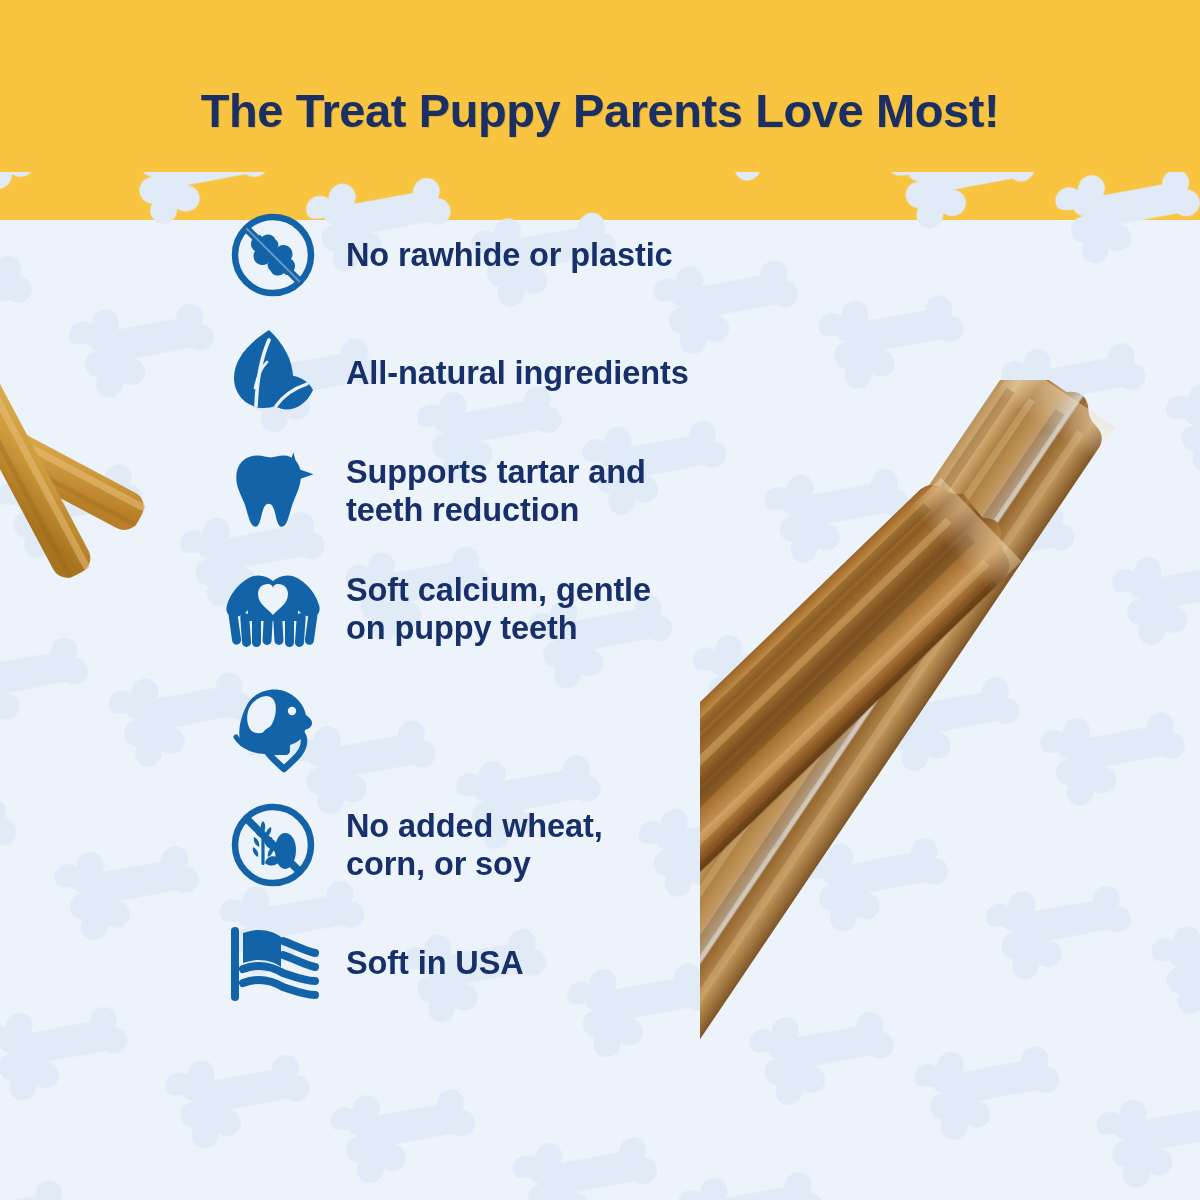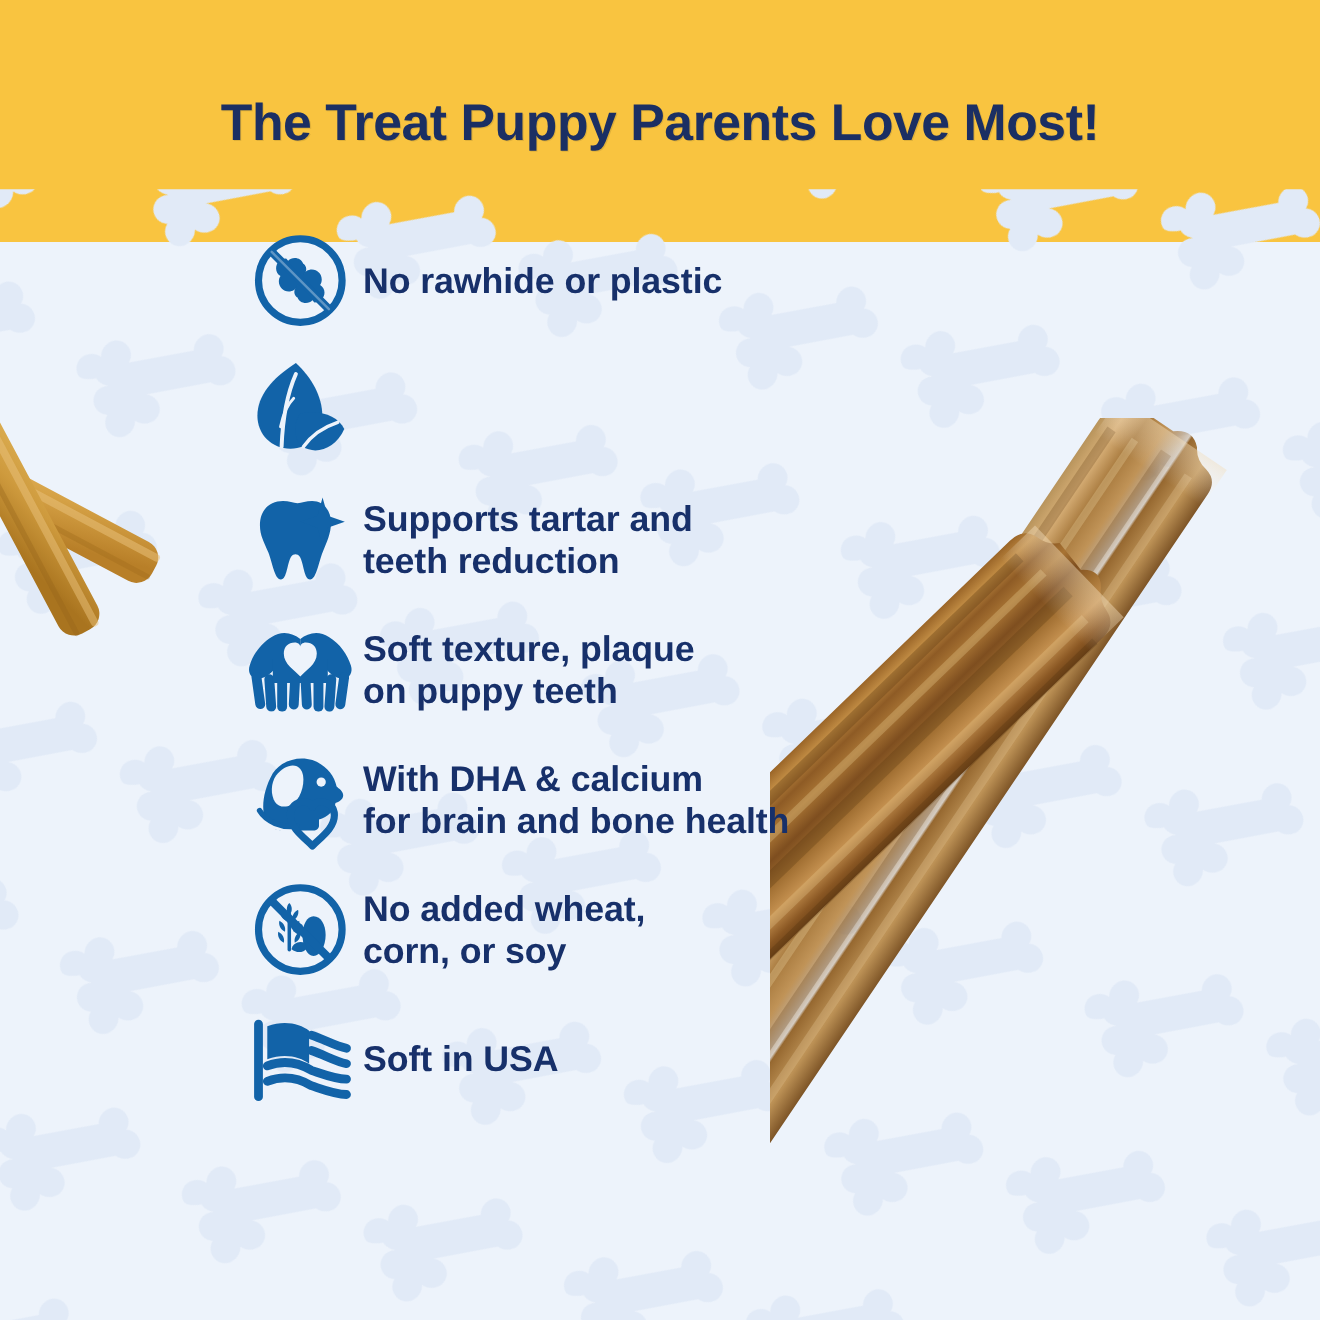--- a/index.html
+++ b/index.html
@@ -45,21 +45,21 @@
   .feature-row {
     display:flex; align-items:center;
     height:118px;
   }
   .feature-row .icon-slot {
     width:102px; min-width:102px; height:96px;
     display:flex; align-items:center; justify-content:center;
   }
   .feature-row .icon-slot svg { display:block; }
   .feature-text {
-    margin-left:6px;
+    margin-left:22px;
     font-size:32.5px; font-weight:600; line-height:1.18;
     color:#17306A; letter-spacing:-0.1px;
     white-space:pre-line;
   }
 </style>
 </head>
 <body>
 
 <div class="canvas">
 
@@ -215,20 +215,21 @@
 
           <path d="M40,2 C18,16 5,32 5,50 C5,67 18,80 35,80 C52,80 64,67 64,50 C64,32 54,15 40,2 Z" fill="#1263A8"></path>
 
           <path d="M40,12 C32,30 28,52 27,78" fill="none" stroke="#EDF3FB" stroke-width="3.6" stroke-linecap="round"></path>
           <path d="M38,34 C32,40 28,50 26,60" fill="none" stroke="#EDF3FB" stroke-width="2.6" stroke-linecap="round"></path>
 
           <path d="M44,48 C62,44 78,50 84,62 C76,80 58,86 46,78 C38,72 37,58 44,48 Z" fill="#1263A8"></path>
           <path d="M78,56 C66,60 54,68 47,78" fill="none" stroke="#EDF3FB" stroke-width="3.2" stroke-linecap="round"></path>
         </svg>
       </div>
+      <div class="feature-text">All-natural ingredients</div>
     </div>
 
     <div class="feature-row">
       <div class="icon-slot">
         <svg width="88" height="92" viewBox="0 0 88 92" xmlns="http://www.w3.org/2000/svg">
 
           <path d="M14,32 C14,17 24,9 36,9 C42,9 46,11 50,11 C54,11 58,9 64,9
                    C74,9 82,17 82,30 C82,40 78,48 74,58 C70,68 68,84 62,84
                    C56,84 56,68 52,62 C50,59 46,59 44,62 C40,68 40,84 34,84
                    C28,84 26,68 22,58 C18,48 14,42 14,32 Z" fill="#1263A8" transform="translate(-6,2) scale(0.95)"></path>
@@ -261,21 +262,21 @@
             <rect x="61" y="43" width="9" height="33" rx="4.5"></rect>
             <rect x="49" y="42" width="9" height="32" rx="4.5" transform="rotate(-3 53 42)"></rect>
 
             <path d="M24,28 L74,28 L74,50 L24,50 Z"></path>
           </g>
 
           <path d="M49,44 C44,38 34,33 34,23 C34,17 38,13 44,13 C47,13 49,15 49,17
                    C49,15 51,13 54,13 C60,13 64,17 64,23 C64,33 54,38 49,44 Z" fill="#EDF3FB"></path>
         </svg>
       </div>
-      <div class="feature-text">Soft texture, plaque
+      <div class="feature-text">Soft calcium, gentle
 on puppy teeth</div>
     </div>
 
     <div class="feature-row">
       <div class="icon-slot">
         <svg width="94" height="92" viewBox="0 0 94 92" xmlns="http://www.w3.org/2000/svg">
 
           <path d="M22,22 C30,10 46,6 58,10 C70,14 78,24 80,34
                    C82,36 86,38 86,42 C86,46 82,48 79,49
                    C78,56 72,62 64,64 L64,70 C64,72 62,74 60,74
@@ -286,22 +287,20 @@
 
           <circle cx="66" cy="30" r="4.2" fill="#EDF3FB"></circle>
 
           <path d="M12,62 C18,70 30,74 42,72" fill="none" stroke="#EDF3FB" stroke-width="5"></path>
           <path d="M10,56 C16,66 30,72 44,70" fill="none" stroke="#1263A8" stroke-width="5" stroke-linecap="round"></path>
 
           <path d="M58,88 C50,80 38,72 38,60 C38,53 43,48 50,48 C54,48 57,50 58,53
                    C59,50 62,48 66,48 C73,48 78,53 78,60 C78,72 66,80 58,88 Z" fill="none" stroke="#1263A8" stroke-width="6.5" stroke-linejoin="round"></path>
         </svg>
       </div>
-      <div class="feature-text">With DHA &amp; calcium
-for brain and bone health</div>
     </div>
 
     <div class="feature-row">
       <div class="icon-slot">
         <svg width="92" height="92" viewBox="0 0 92 92" xmlns="http://www.w3.org/2000/svg">
           <circle cx="46" cy="46" r="38" fill="none" stroke="#1263A8" stroke-width="6.5"></circle>
           <g fill="#1263A8">
 
             <path d="M36,22 c-3,3 -3,8 0,11 c3,-3 3,-8 0,-11 Z"></path>
             <path d="M28,28 c-1,4 1,8 5,10 c1,-4 -1,-8 -5,-10 Z"></path>

